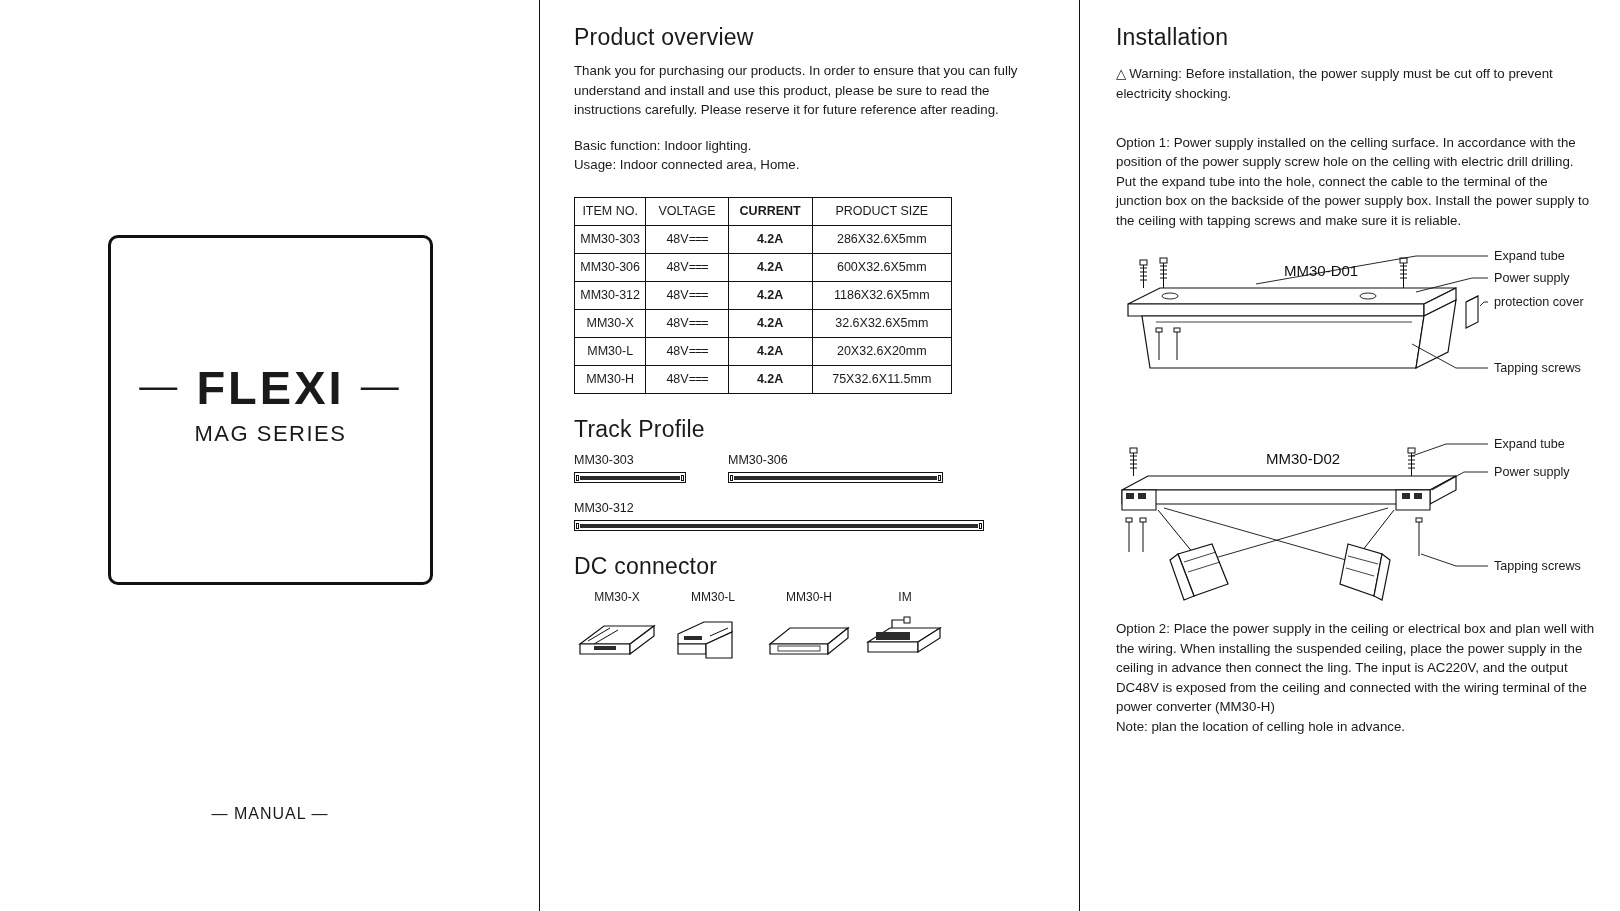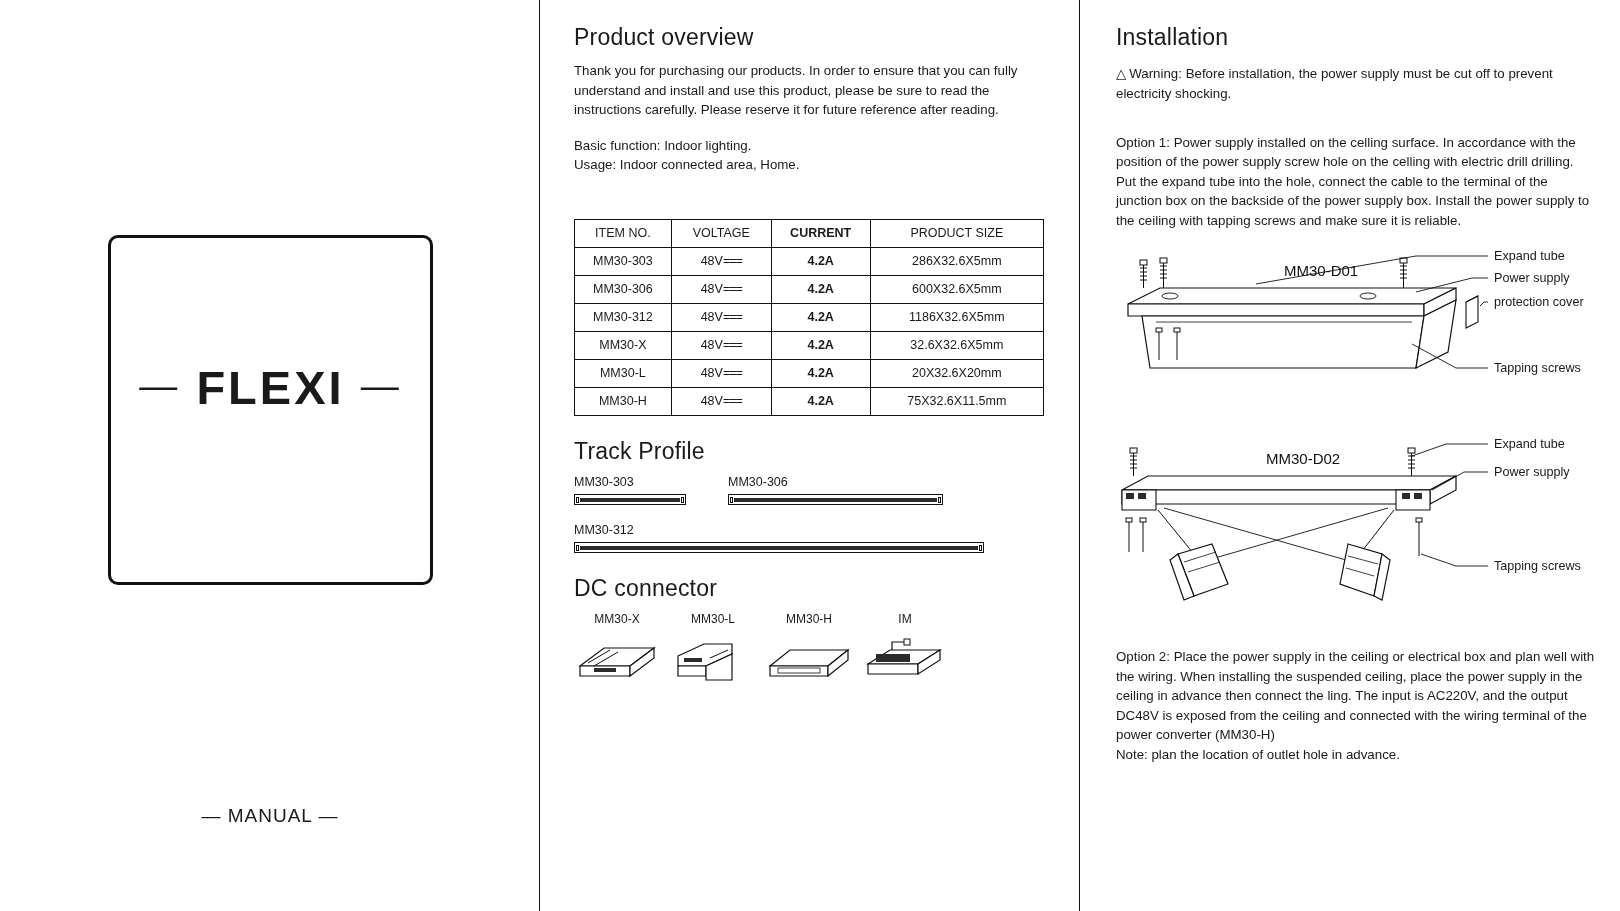--- a/index.html
+++ b/index.html
@@ -76,21 +76,21 @@
     text-align: center;
     font-size: 22px;
     letter-spacing: 1.5px;
   }
   .manual {
     position: absolute;
     left: 0;
     width: 540px;
     top: 805px;
     text-align: center;
-    font-size: 19px;
+    font-size: 16px;
     letter-spacing: 1px;
   }
   
   h2.sec {
     font-size: 23px;
     font-weight: normal;
     margin: 0 0 10px 0;
     letter-spacing: 0.2px;
   }
   h3.sub {
@@ -113,22 +113,22 @@
     position: absolute;
     left: 36px;
     top: 24px;
     width: 480px;
   }
   .spacer-16 { height: 16px; }
   .spacer-22 { height: 22px; }
   
   table.params {
     border-collapse: collapse;
-    width: 470px;
-    margin-top: 22px;
+    width: 378px;
+    margin-top: 0;
   }
   table.params td {
     border: 1px solid #111;
     font-size: 12.5px;
     text-align: center;
     height: 27px;
     padding: 0 4px;
   }
   table.params tr.head td { font-size: 12.5px; }
   td.c1 { width: 98px; }
@@ -208,20 +208,21 @@
 <div class="page">
 
   <div class="col col-cover">
     <div class="cover-inner">
       <div class="logo-box">
         <div class="logo-flexi">
           <span class="dash">—</span>
           <span>FLEXI</span>
           <span class="dash">—</span>
         </div>
+        <div class="logo-sub">MAG SERIES</div>
       </div>
       <div class="manual">— MANUAL —</div>
     </div>
   </div>
 
   <div class="col col-mid">
     <div class="mid-inner">
 
       <h2 class="sec">Product overview</h2>
       <p class="body">Thank you for purchasing our products. In order to ensure that you can fully understand and install and use this product, please be sure to read the instructions carefully. Please reserve it for future reference after reading.</p>
@@ -496,21 +497,21 @@
 
           <path d="M296,22 L330,10 L372,10" stroke="#111" stroke-width="0.9" fill="none"></path>
           <path d="M316,56 L348,38 L372,38" stroke="#111" stroke-width="0.9" fill="none"></path>
           <path d="M305,120 L340,132 L372,132" stroke="#111" stroke-width="0.9" fill="none"></path>
         </svg>
         <div class="lead-label" style="position:absolute;left:378px;top:3px;">Expand tube</div>
         <div class="lead-label" style="position:absolute;left:378px;top:31px;">Power supply</div>
         <div class="lead-label" style="position:absolute;left:378px;top:125px;">Tapping screws</div>
       </div>
 
-      <div style="margin-top:28px;">
+      <div style="margin-top:0;">
         <p class="body">Option 2: Place the power supply in the ceiling or electrical box and plan well with the wiring. When installing the suspended ceiling, place the power supply in the ceiling in advance then connect the ling. The input is AC220V, and the output DC48V is exposed from the ceiling and connected with the wiring terminal of the power converter (MM30-H)</p>
-        <p class="body">Note: plan the location of outlet hole in advance.</p>
+        <p class="body">Note: plan the location of celling hole in advance.</p>
       </div>
 
     </div>
   </div>
 
 </div>
 
 </body></html>

